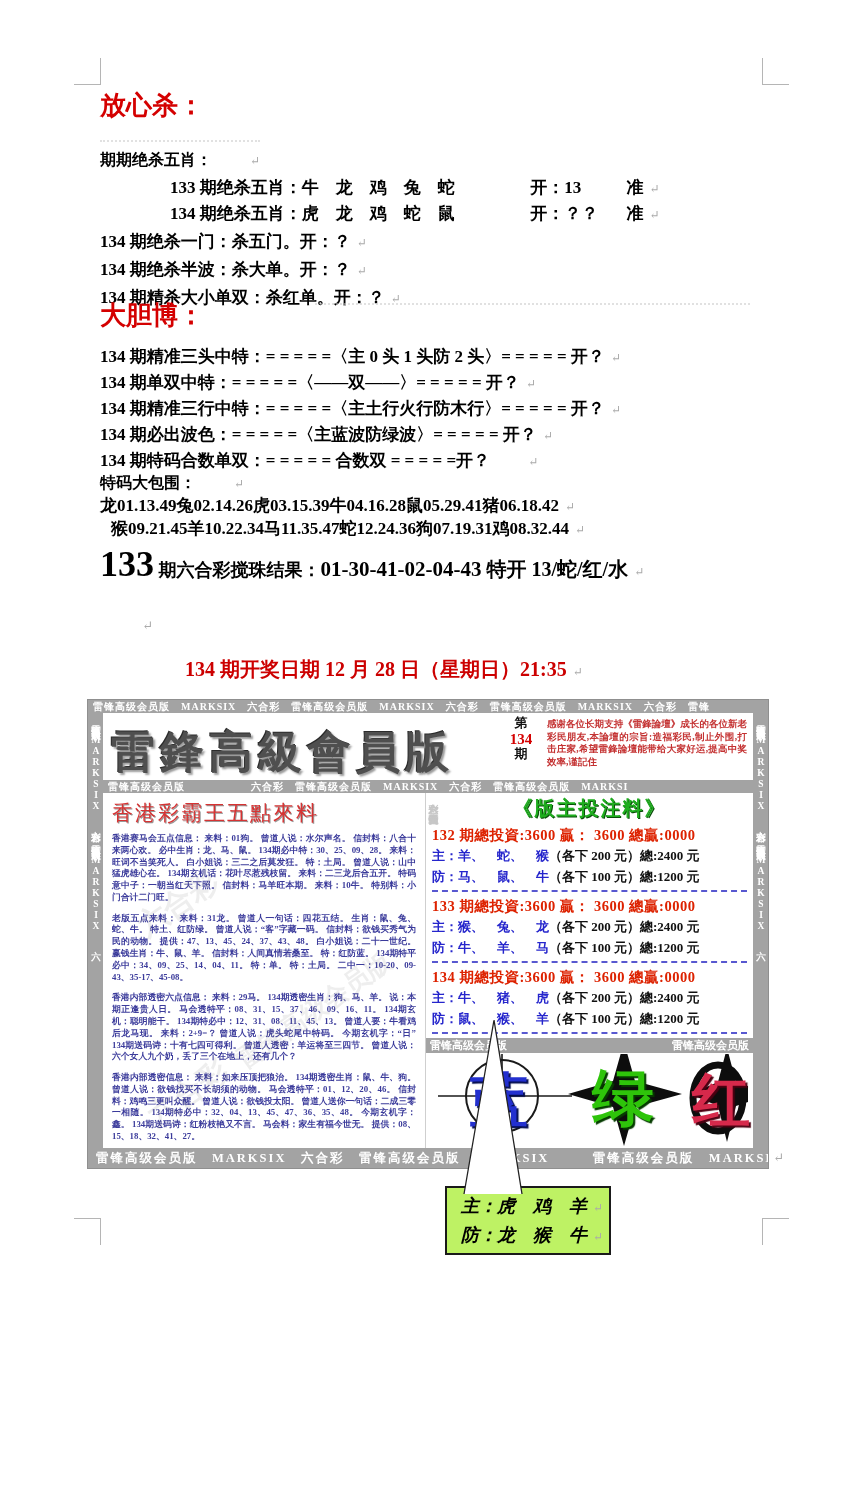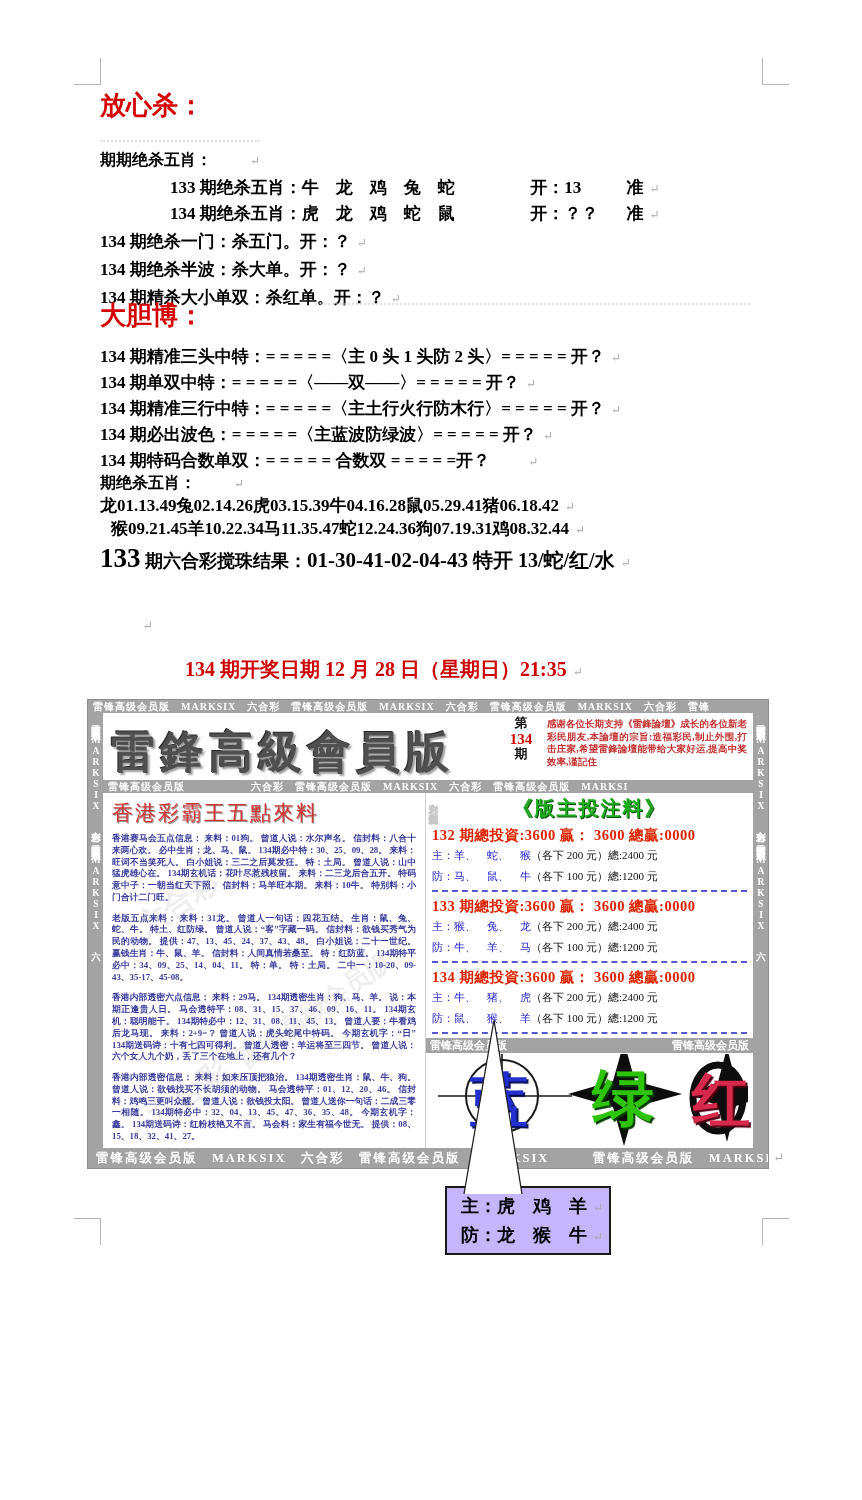--- a/index.html
+++ b/index.html
@@ -12,21 +12,21 @@
   .dotted{position:absolute;border-top:2px dotted #c9c9c9;opacity:.55;}
   .corner{position:absolute;width:26px;height:26px;border:0 solid #b5b5b5;}
   .corner.tl{border-right-width:1px;border-bottom-width:1px;}
   .corner.tr{border-left-width:1px;border-bottom-width:1px;}
   .corner.bl{border-right-width:1px;border-top-width:1px;}
   .corner.br{border-left-width:1px;border-top-width:1px;}
   .krow{position:absolute;left:170px;font-weight:bold;font-size:17px;white-space:nowrap;}
   .krow .body{display:inline-block;width:356px;}
   .krow .open{display:inline-block;width:92px;}
   .result{position:absolute;left:100px;top:543px;white-space:nowrap;font-weight:bold;}
-  .result .issue{font-size:27px;}
+  .result .issue{font-size:36px;}
   .result .label{font-size:18px;}
   .result .nums{font-size:21px;}
   .result .special{font-size:20px;}
   .date{position:absolute;left:185px;top:656px;font-size:20px;font-weight:bold;color:#cc0000;white-space:nowrap;}
   
   .flyer{position:absolute;left:88px;top:700px;width:680px;height:468px;background:#fff;outline:1px solid #8f8f8f;z-index:1;}
   .strip{position:absolute;background:#a3a3a3;color:#fff;font-weight:bold;overflow:hidden;white-space:nowrap;}
   .strip.s-top{left:0;top:0;width:680px;height:13px;font-size:10px;line-height:13px;letter-spacing:1px;padding-left:5px;box-sizing:border-box;}
   .strip.s-mid{left:15px;top:80px;width:650px;height:13px;font-size:10px;line-height:13px;letter-spacing:1px;padding-left:5px;box-sizing:border-box;}
   .strip.s-bottom{left:0;top:448px;width:680px;height:20px;font-size:12.5px;line-height:20px;letter-spacing:2px;padding-left:8px;box-sizing:border-box;}
@@ -42,37 +42,37 @@
   .fissue .inumber{font-size:15px;color:#d40000;display:block;}
   .fnotice{position:absolute;left:444px;top:5px;width:200px;font-size:9.5px;font-weight:bold;color:#c43232;line-height:1.32;text-align:justify;}
   .lpanel{position:absolute;left:15px;top:93px;width:322px;height:355px;background:#fff;box-sizing:border-box;padding:4px 9px;overflow:hidden;}
   .lp-title{text-align:left;font-size:21px;font-weight:normal;color:#d63333;letter-spacing:2px;text-shadow:1px 1px 0 #999;margin:2px 0 6px 0;}
   .lp-para{font-size:8.8px;font-weight:bold;color:#3b3b9b;line-height:1.34;text-align:justify;margin:0 0 9px 0;}
   .wm{position:absolute;color:#8a8a8a;opacity:.14;font-weight:bold;pointer-events:none;}
   .rpanel{position:absolute;left:337px;top:93px;width:328px;height:355px;background:#fff;box-sizing:border-box;padding:2px 6px;border-left:1px solid #cfcfcf;overflow:hidden;}
   .rp-title{text-align:center;font-size:20px;font-weight:bold;color:#1fae1f;letter-spacing:2px;text-shadow:1px 1px 0 #0a4d0a;margin:0 0 3px 0;}
   .rp-block{margin:0 0 1px 0;white-space:nowrap;}
   .rp-head{font-size:14.5px;font-weight:bold;color:#dd2200;letter-spacing:.5px;line-height:20px;}
-  .rp-line{font-size:11px;font-weight:normal;line-height:21px;}
+  .rp-line{font-size:13px;font-weight:bold;line-height:21px;}
   .rp-line .an{color:#2525cc;}
   .rp-line .bk{color:#111;}
   .rp-dash{border:0;border-top:2px dashed #3c3cc8;margin:3px 0 4px 0;opacity:.85;}
   .rp-wmrow{height:15px;background:#a3a3a3;color:#fff;font-size:11px;font-weight:bold;display:flex;justify-content:space-between;
             padding:0 4px;line-height:15px;margin:1px -6px 0 -6px;}
   .banner{position:relative;height:92px;margin-top:1px;}
   .banner-char{position:absolute;font-weight:bold;z-index:2;font-family:"Liberation Serif",serif;}
   .bc-blue{left:38px;top:8px;font-size:58px;color:#2330cf;text-shadow:2px 2px 1px #000a4d;}
   .bc-green{left:160px;top:2px;font-size:62px;color:#2ec40a;text-shadow:2px 2px 1px #063c00;}
   .bc-red{left:260px;top:8px;font-size:58px;color:#d6294b;text-shadow:2px 2px 1px #4d0012;}
   .banner svg{position:absolute;left:0;top:0;z-index:1;}
   .divider-wm{position:absolute;left:339px;top:96px;height:350px;width:13px;writing-mode:vertical-rl;text-orientation:upright;
               font-size:10px;color:#9a9a9a;opacity:.55;font-weight:bold;overflow:hidden;z-index:2;}
   
-  .callout{position:absolute;left:445px;top:1186px;width:162px;height:60px;background:#c4b5fd;border:2px solid #1a1a1a;z-index:3;
-           padding-top:5px;box-sizing:content-box;}
+  .callout{position:absolute;left:445px;top:1186px;width:162px;height:60px;background:#bef264;border:2px solid #1a1a1a;z-index:3;
+           padding-top:5px;box-sizing:content-box;font-style:italic;}
   .callout .cline{font-size:18px;font-weight:bold;line-height:27px;padding-left:14px;white-space:nowrap;}
   .wedge{position:absolute;left:450px;top:1016px;z-index:4;}
   .pil-solo{position:absolute;color:#aaaaaa;font-size:13px;}
 </style>
 </head>
 <body>
 
 <div class="page">
 
   <div class="corner tl" style="left:74px;top:58px;"></div>
@@ -101,21 +101,21 @@
 
   <div class="rhead" style="top:298px;">大胆博：</div>
   <div class="dotted" style="left:315px;top:303px;width:435px;"></div>
 
   <div class="dline" style="top:345px;"><span class="pil">134 期精准三头中特：= = = = =〈主 0 头 1 头防 2 头〉= = = = = 开？</span></div>
   <div class="dline" style="top:371px;"><span class="pil">134 期单双中特：= = = = =〈——双——〉= = = = = 开？</span></div>
   <div class="dline" style="top:397px;"><span class="pil">134 期精准三行中特：= = = = =〈主土行火行防木行〉= = = = = 开？</span></div>
   <div class="dline" style="top:423px;"><span class="pil">134 期必出波色：= = = = =〈主蓝波防绿波〉= = = = = 开？</span></div>
   <div class="dline" style="top:449px;"><span class="pil pil-gap">134 期特码合数单双：= = = = = 合数双 = = = = =开？</span></div>
 
-  <div class="dline" style="top:473px;font-size:16px;"><span class="pil pil-gap">期绝杀五肖：</span></div>
+  <div class="dline" style="top:473px;font-size:16px;"><span class="pil pil-gap">特码大包围：</span></div>
   <div class="dline" style="top:494px;"><span class="pil">龙01.13.49兔02.14.26虎03.15.39牛04.16.28鼠05.29.41猪06.18.42</span></div>
   <div class="dline" style="top:517px;margin-left:11px;"><span class="pil">猴09.21.45羊10.22.34马11.35.47蛇12.24.36狗07.19.31鸡08.32.44</span></div>
 
   <div class="result">
     <span class="issue">133</span><span class="label"> 期六合彩搅珠结果：</span><span class="nums">01-30-41-02-04-43</span><span class="special pil"> 特开 13/蛇/红/水</span>
   </div>
 
   <span class="pil-solo" style="left:142px;top:618px;">↵</span>
 
   <div class="date"><span class="pil">134 期开奖日期 12 月 28 日（星期日）21:35</span></div>

